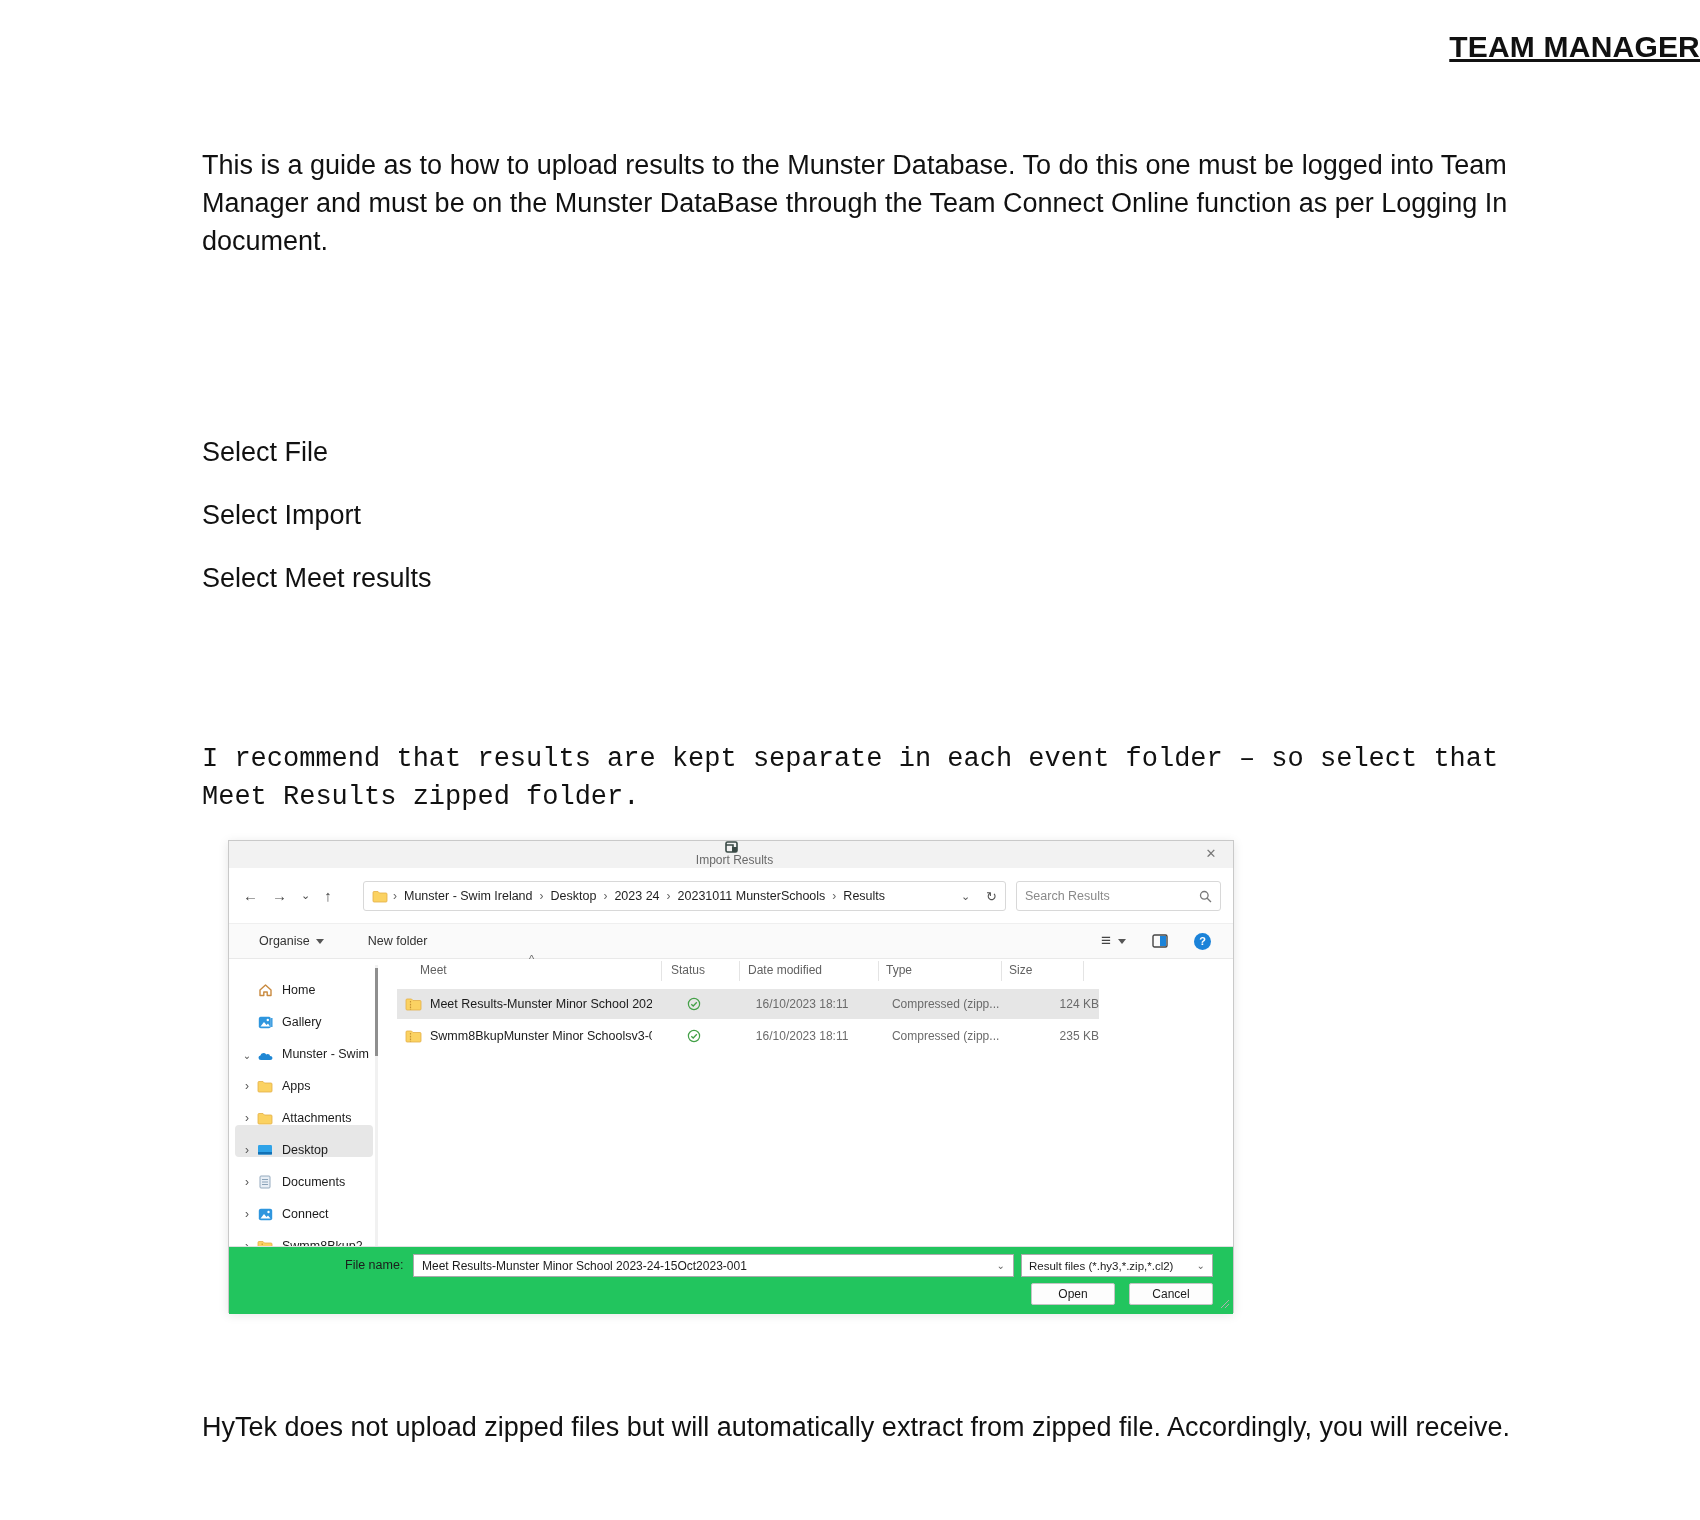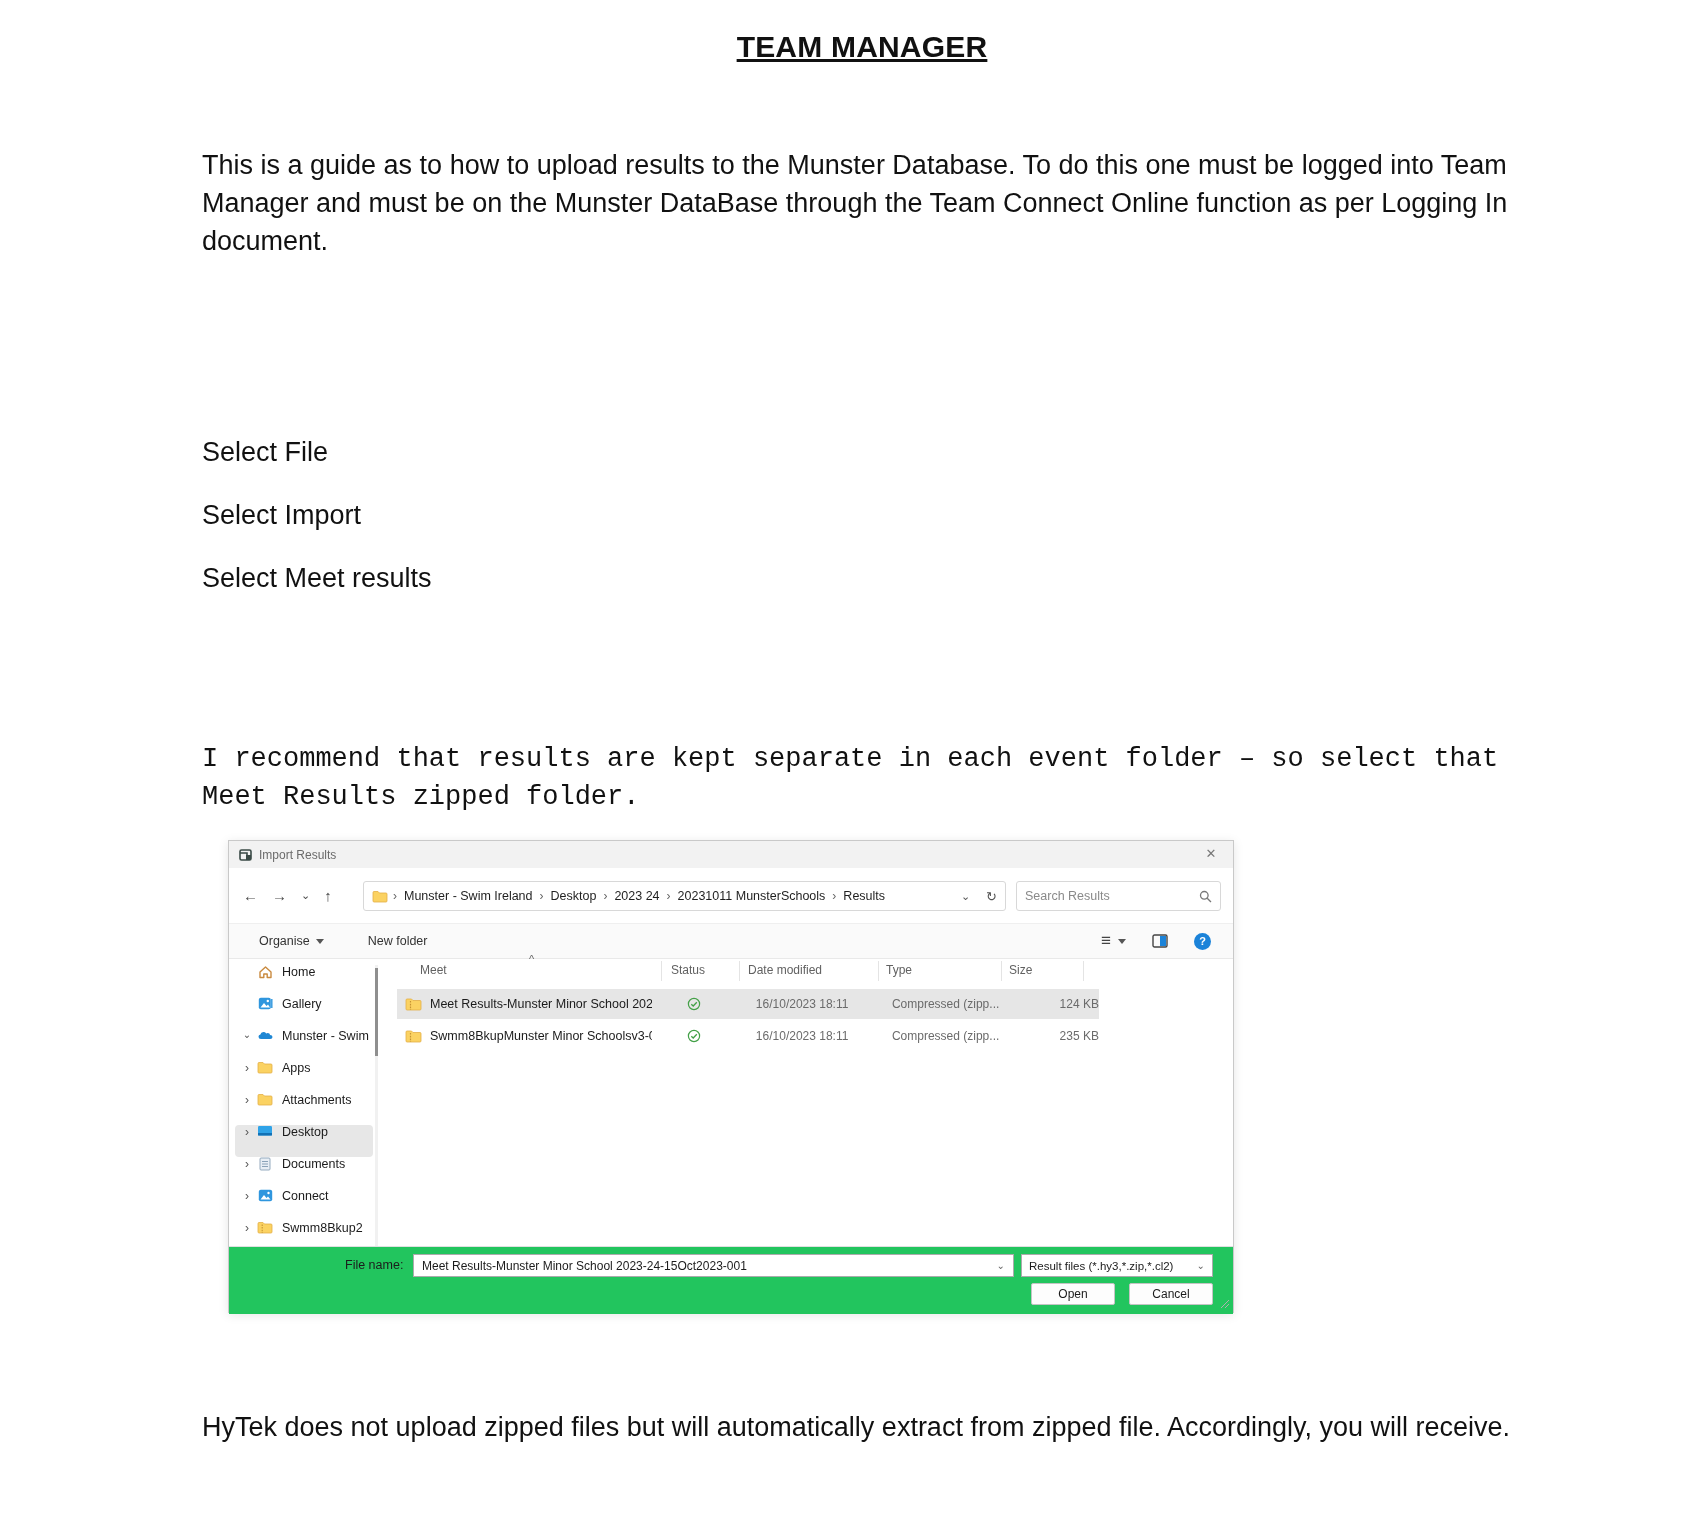--- a/index.html
+++ b/index.html
@@ -4,41 +4,41 @@
 <style>
   * { margin:0; padding:0; box-sizing:border-box; }
   html,body { background:#ffffff; }
   .page {
     position:relative; width:1700px; height:1520px; background:#ffffff;
     font-family:"Liberation Sans", sans-serif; color:#111; overflow:hidden;
   }
   
   .doc-title {
     position:absolute; top:30px; left:0; width:100%;
-    text-align:center; font-size:30px; font-weight:bold;
+    text-align:right; font-size:30px; font-weight:bold;
     text-decoration:underline; letter-spacing:0.2px;padding-left:24px;
   }
   .doc-para { position:absolute; left:202px; width:1322px; font-size:27px; line-height:38px; }
   .p-intro     { top:146px; }
   .p-step1     { top:433px; }
   .p-step2     { top:496px; }
   .p-step3     { top:559px; }
   .p-recommend { top:740px;font-family:Liberation Mono, monospace; }
   .p-outro     { top:1408px; }
 
   
   .dialog {
     position:absolute; left:228px; top:840px; width:1006px; height:473px;
     background:#ffffff; border:1px solid #c9c9c9;
     box-shadow:0 2px 10px rgba(0,0,0,0.10);
     font-size:12.5px; color:#222;
   }
   .titlebar {
     position:absolute; left:0; top:0; width:100%; height:27px;
-    background:#f2f2f2; display:flex; align-items:center; padding:0 10px;
+    background:#f2f2f2; display:flex; align-items:center; padding:0 10px;flex-direction:column;
   }
   .titlebar-title { color:#6a6a6a; font-size:12px; margin-left:7px; }
   .close-x {
     position:absolute; right:12px; top:4px; width:20px; height:18px;
     color:#777; font-size:13px; text-align:center; line-height:18px; cursor:pointer;
   }
   .navbar {
     position:absolute; left:0; top:27px; width:100%; height:55px;
     background:#ffffff; display:flex; align-items:center;
   }
@@ -106,21 +106,21 @@
   .f-status { width:70px; margin-left:35px; display:flex; }
   .f-date { width:138px; color:#6b6b6b; font-size:12px; }
   .f-type { width:120px; color:#6b6b6b; font-size:12px; }
   .f-size { width:90px; text-align:right; color:#6b6b6b; font-size:12px; }
   
   .sidebar {
     position:absolute; left:6px; top:124px; width:138px; height:281px;
     overflow:hidden;
   }
   .sb-item {
-    height:32px; display:flex; align-items:flex-start; cursor:pointer;
+    height:32px; display:flex; align-items:flex-end; cursor:pointer;
     border-radius:4px; padding-left:4px;
   }
   .sb-item.selected { background:#e7e7e7; }
   .sb-exp { width:16px; color:#555; font-size:12px; text-align:center; flex:none; }
   .sb-ico { width:20px; display:inline-flex; justify-content:center; flex:none; margin-right:7px; }
   .sb-label { font-size:12.5px; color:#1b1b1b; white-space:nowrap; }
   .sb-track { position:absolute; left:146px; top:124px; width:3px; height:281px; background:#f1f1f1; }
   .sb-thumb { position:absolute; left:146px; top:127px; width:3px; height:88px; background:#8f8f8f; }
   
   .dfooter {

